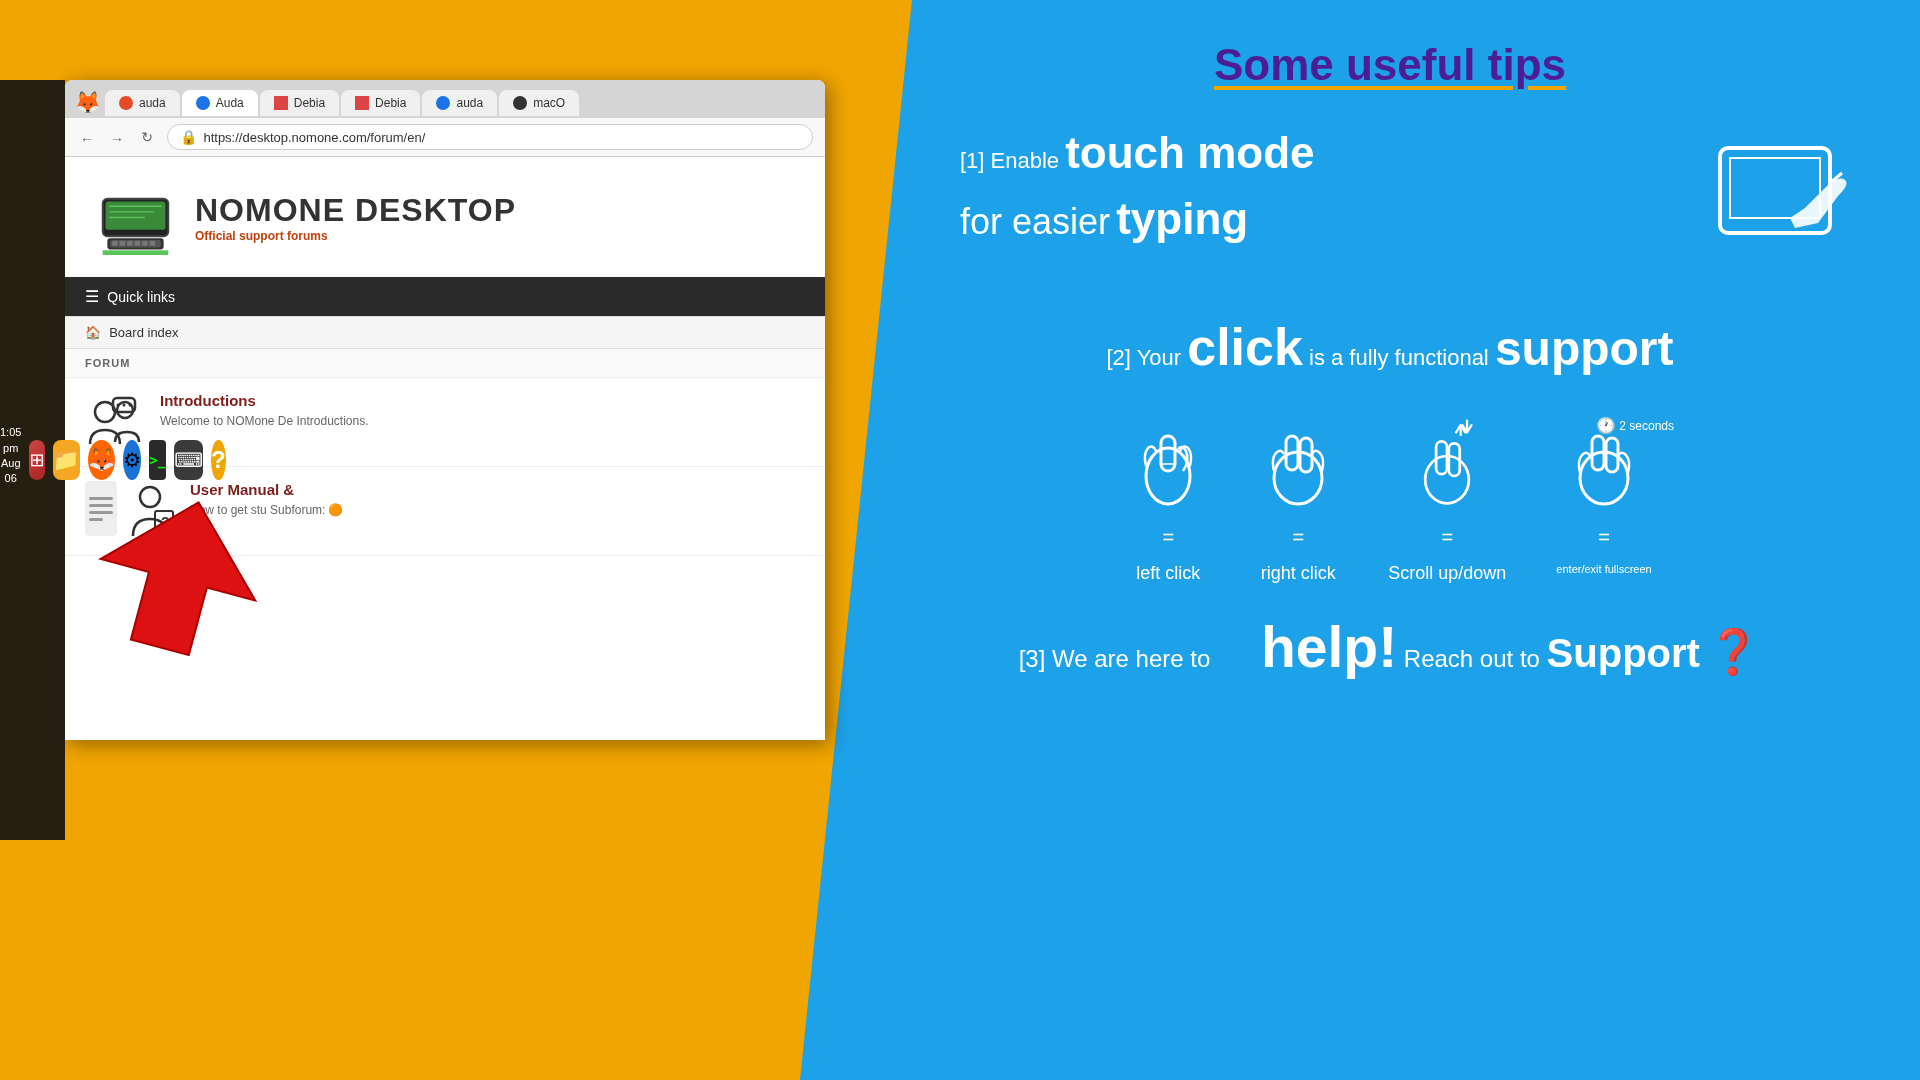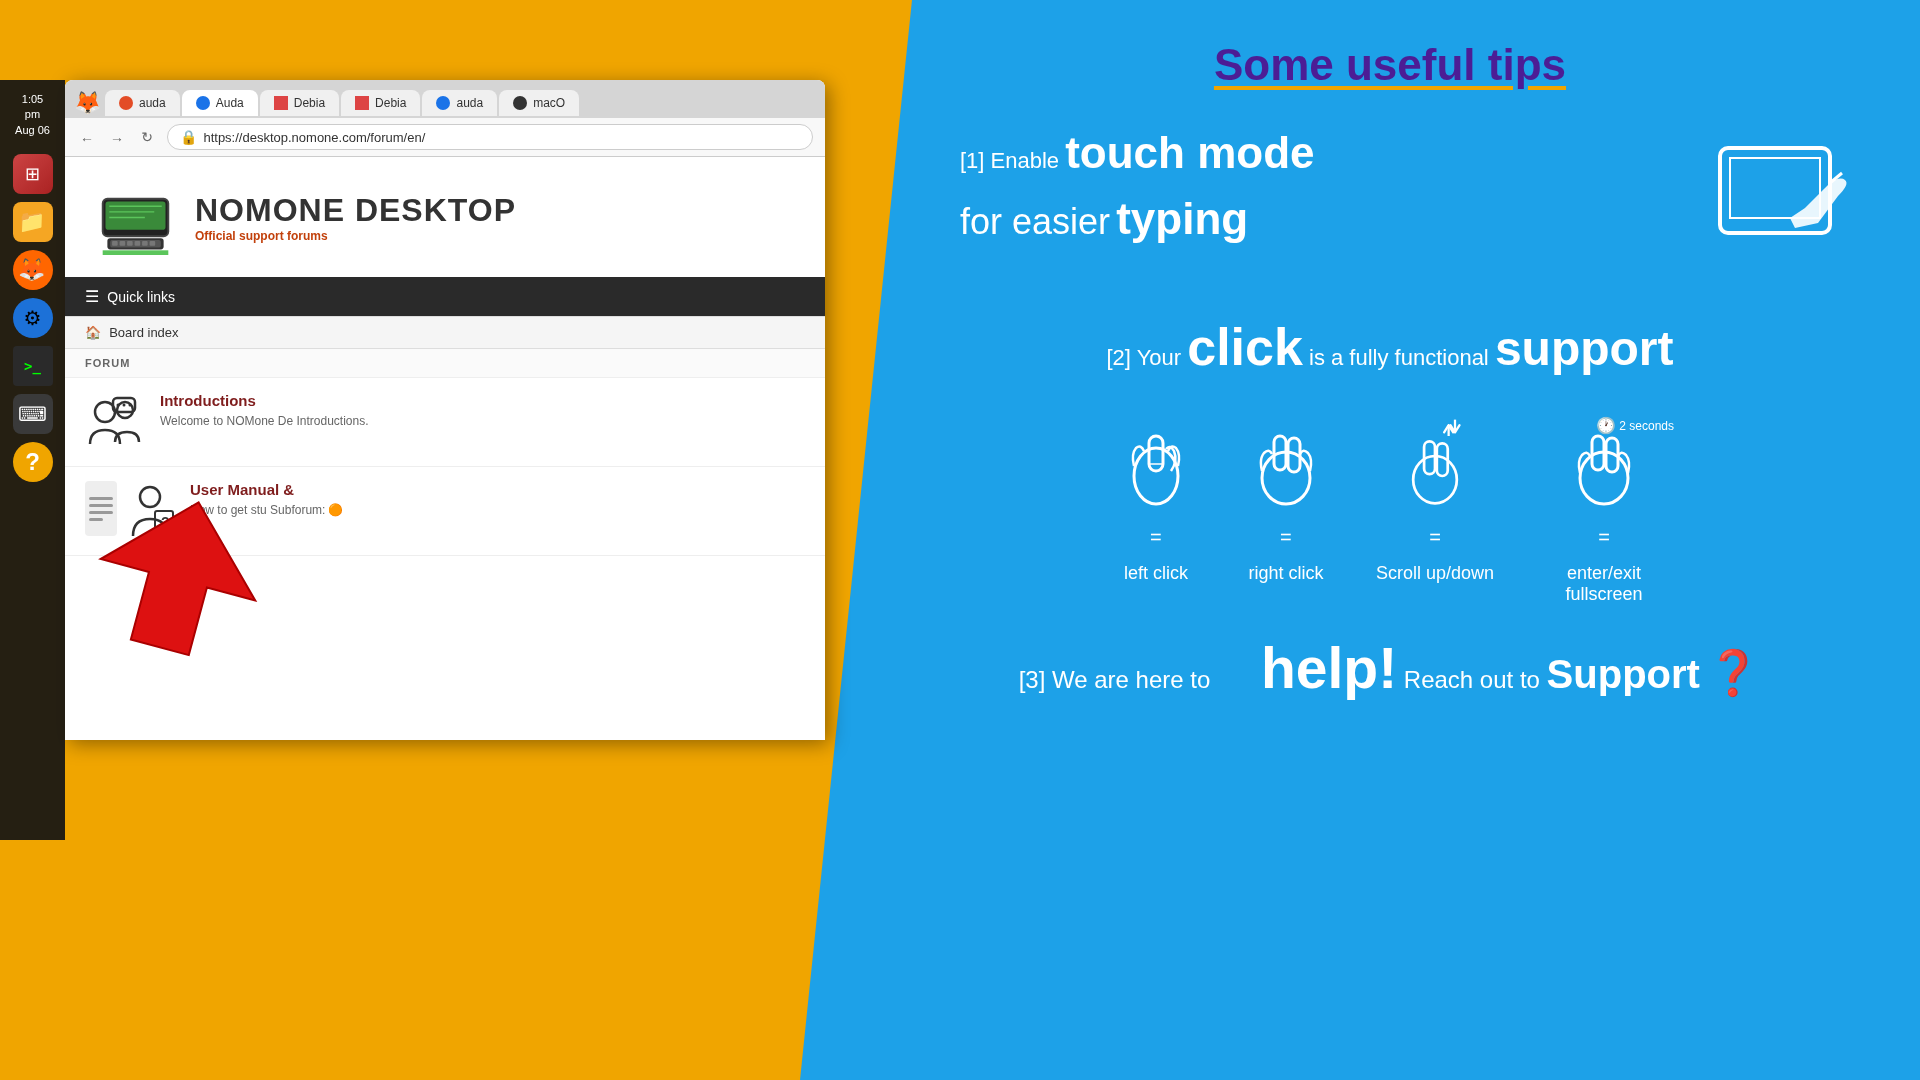--- a/index.html
+++ b/index.html
@@ -240,21 +240,21 @@
     
     .taskbar {
       position: absolute;
       top: 80px;
       left: 0;
       width: 65px;
       height: 760px;
       background: rgba(20,20,20,0.92);
       z-index: 5;
       display: flex;
-      flex-direction: column;
+      flex-direction: row;
       align-items: center;
       padding: 12px 0;
       gap: 8px;
     }
 
     .taskbar-clock {
       color: #fff;
       font-size: 11px;
       text-align: center;
       margin-bottom: 8px;
@@ -456,21 +456,21 @@
           <path d="M16 57 Q13 45 18 39 Q23 34 26 40" fill="none" stroke="white" stroke-width="2.5"></path>
           <path d="M64 57 Q67 45 62 39 Q57 34 54 40" fill="none" stroke="white" stroke-width="2.5"></path>
         </svg>
 
         <div style="position:absolute; top:0; right:-30px; display:flex; align-items:center; gap:3px; color:white; font-size:12px; white-space:nowrap;">
           <span style="font-size:16px;">🕐</span>
           <span>2 seconds</span>
         </div>
       </div>
       <div class="equals-sign">=</div>
-      <div class="gesture-label" style="font-size:18px; max-width:120px;">enter/exit fullscreen</div>
+      <div class="gesture-label" style="font-size:11px; max-width:120px;text-align:right;">enter/exit fullscreen</div>
     </div>
 
   </div>
 
   <div class="tip3-text" style="margin-top:10px;">
     <span>[3] We are here to</span>
     <span class="large">help!</span>
     <span>Reach out to</span>
     <span class="medium">Support</span>
     <span class="question-emoji">❓</span>

